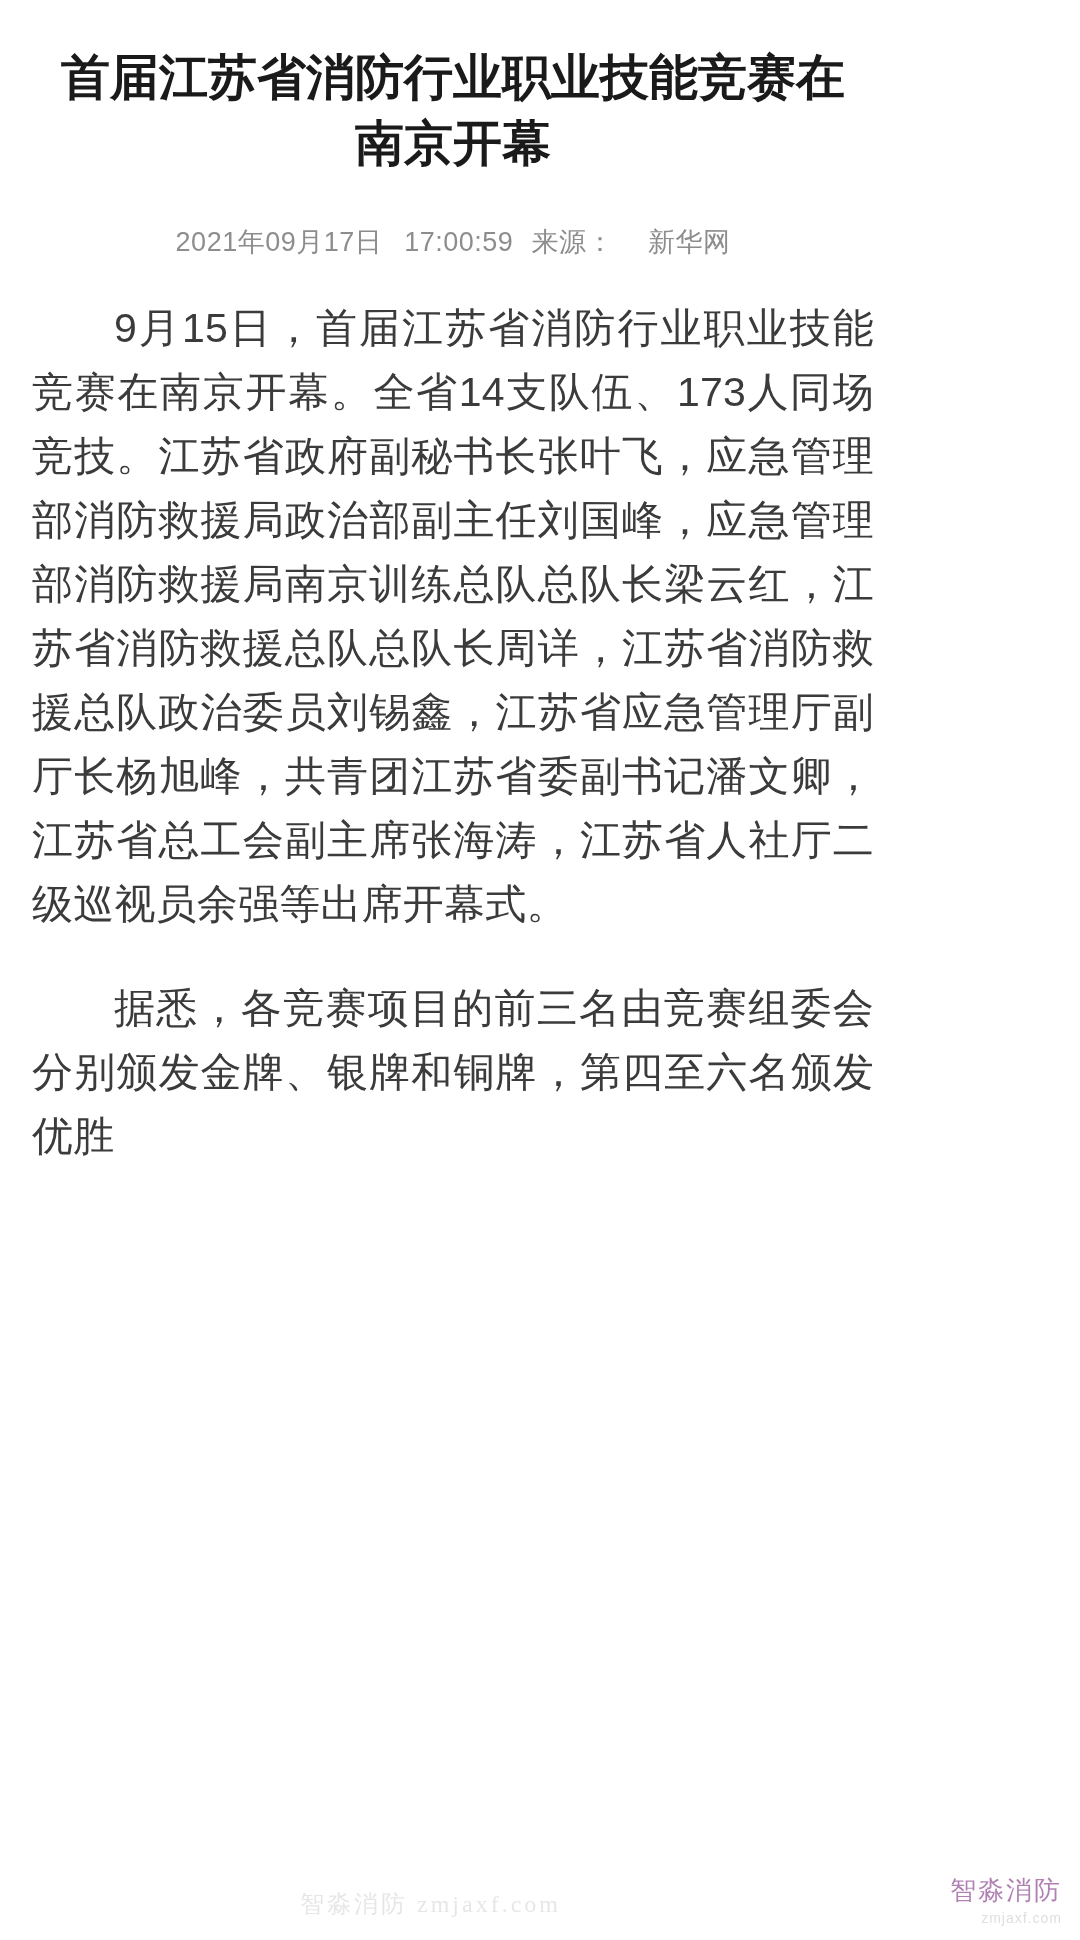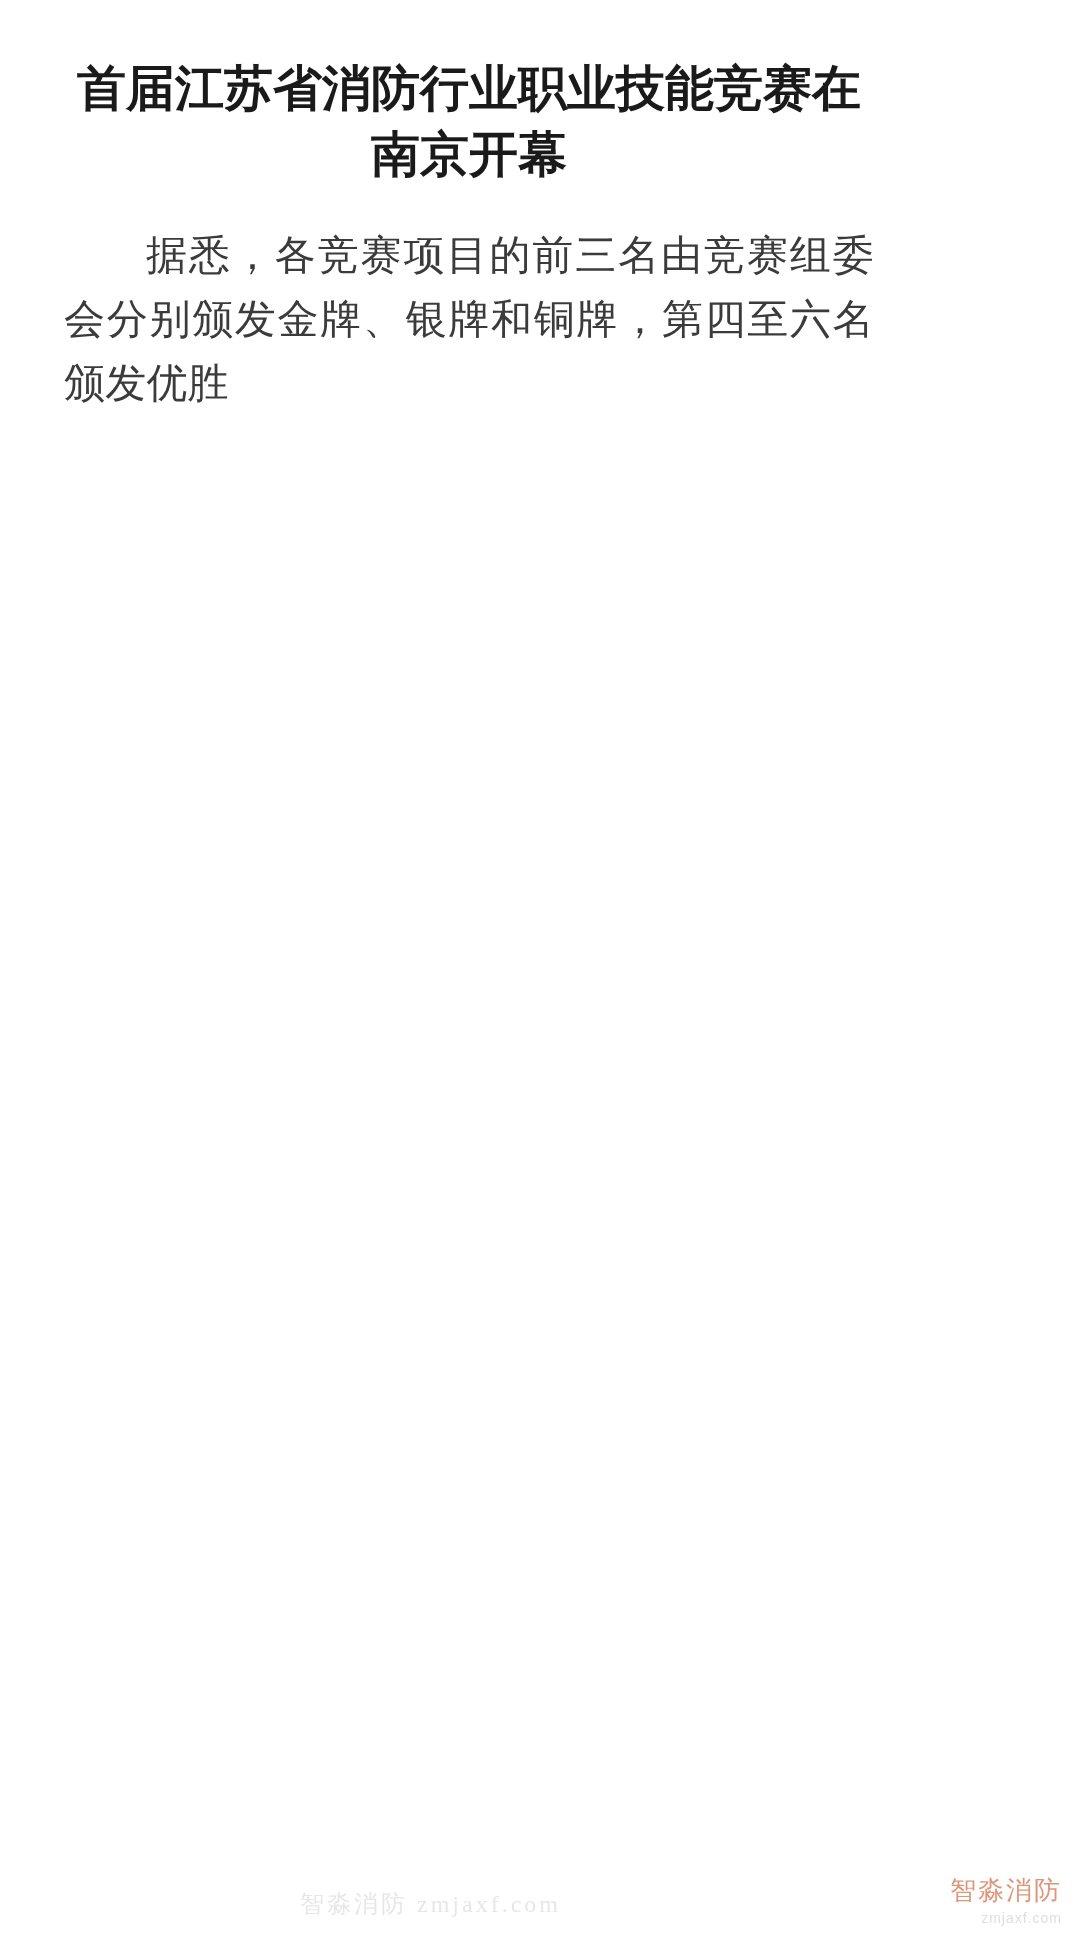--- a/index.html
+++ b/index.html
@@ -9,24 +9,23 @@
   }
   body {
     width: 1080px;
     min-height: 1940px;
     font-family: "Liberation Sans", "DejaVu Sans", sans-serif;
     color: #333333;
     position: relative;
     overflow: hidden;
   }
   .article {
-    padding: 34px 40px 0 64px;
+    padding: 34px 40px 0 32px;
     box-sizing: border-box;
     width: 914px;
-    margin-top: 11px;
   }
   .title {
     font-size: 49px;
     line-height: 66px;
     font-weight: bold;
     color: #1a1a1a;
     text-align: center;
     letter-spacing: 0px;
     margin: 0 8px 0 8px;
     padding-top: 10px;
@@ -63,21 +62,21 @@
   .watermark {
     position: absolute;
     right: 18px;
     bottom: 14px;
     text-align: right;
     opacity: 0.55;
     pointer-events: none;
   }
   .watermark .wm-main {
     font-size: 26px;
-    color: #c2410c;
+    color: #701a75;
     letter-spacing: 2px;
     display: block;
   }
   .watermark .wm-sub {
     font-size: 14px;
     color: #c4c4c4;
     letter-spacing: 1px;
     display: block;
     margin-top: 2px;
   }
@@ -94,22 +93,29 @@
     font-family: Liberation Serif, serif;
   }
 </style>
 </head>
 <body>
 
 <div class="article">
 
   <h1 class="title">首届江苏省消防行业职业技能竞赛在南京开幕</h1>
 
+  <div class="meta">
+    <span>2021年09月17日</span>
+    <span style="margin-left:14px;">17:00:59</span>
+    <span class="src-label">来源：</span>
+    <span class="src-name">新华网</span>
+  </div>
 
   <div class="body-text">
+    <p class="para">9月15日，首届江苏省消防行业职业技能竞赛在南京开幕。全省14支队伍、173人同场竞技。江苏省政府副秘书长张叶飞，应急管理部消防救援局政治部副主任刘国峰，应急管理部消防救援局南京训练总队总队长梁云红，江苏省消防救援总队总队长周详，江苏省消防救援总队政治委员刘锡鑫，江苏省应急管理厅副厅长杨旭峰，共青团江苏省委副书记潘文卿，江苏省总工会副主席张海涛，江苏省人社厅二级巡视员余强等出席开幕式。</p>
     <p class="para">据悉，各竞赛项目的前三名由竞赛组委会分别颁发金牌、银牌和铜牌，第四至六名颁发优胜</p>
   </div>
 
 </div>
 
 <div class="wm-center">智淼消防 zmjaxf.com</div>
 
 <div class="watermark">
   <span class="wm-main">智淼消防</span>
   <span class="wm-sub">zmjaxf.com</span>

